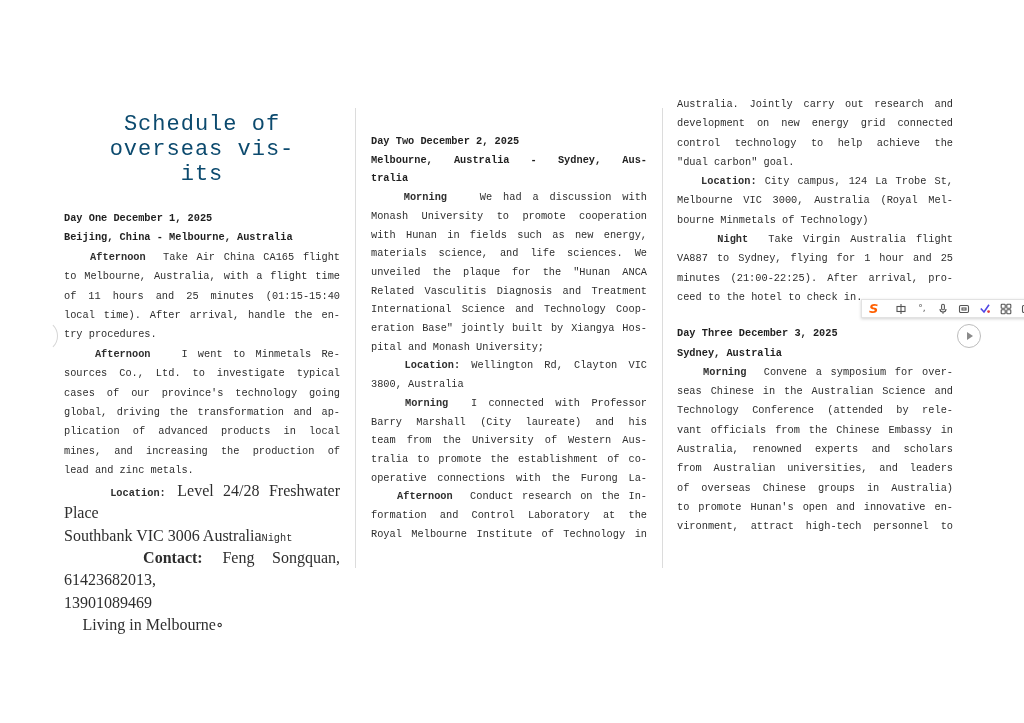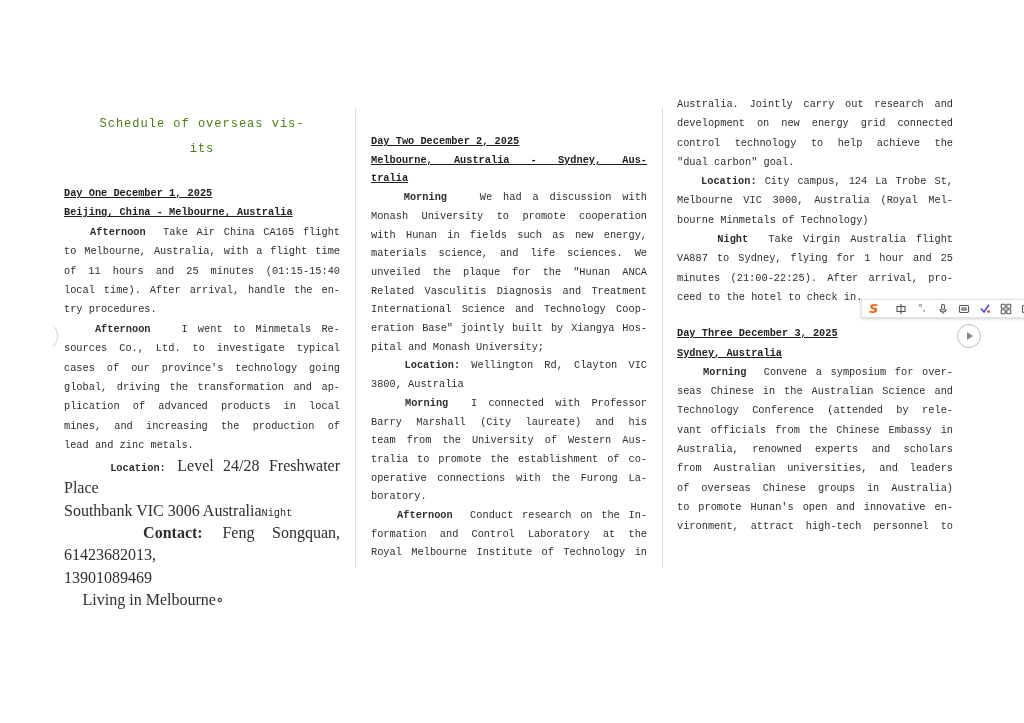--- a/index.html
+++ b/index.html
@@ -14,25 +14,25 @@
   .col-2{left:371px;top:132px;}
   .col-3{left:677px;top:95px;}
   .block{margin:0;}
   .line{
     font-size:10.3px;line-height:19.4px;white-space:pre-wrap;
     text-align:justify;text-align-last:justify;
   }
   .col-2 .line{line-height:18.7px;}
   .col-3 .line{line-height:19.3px;}
   .line.final{text-align:left;text-align-last:left;}
-  .heading .line{font-weight:700;color:#1f1f1f;text-decoration:underline;}
+  .heading .line{font-weight:700;color:#1f1f1f;}
   .title{margin-bottom:22px;}
   .title .line,.title .line.final{
-    font-size:12px;line-height:25px;letter-spacing:1px;
-    text-align:center;text-align-last:center;color:#4d7c0f;
+    font-size:22px;line-height:25px;letter-spacing:1px;
+    text-align:center;text-align-last:center;color:#0c4a6e;
   }
   .serif{font-family:"Liberation Serif","DejaVu Serif",serif;font-size:16px;}
   b{font-weight:700;}
   .divider{position:absolute;top:108px;height:460px;width:1px;background:#dcdcdc;}
   .divider-1{left:355px;}
   .divider-2{left:662px;}
   
   .ime-toolbar{
     position:absolute;left:861px;top:299px;height:19px;width:176px;
     background:#ffffff;border:1px solid #e2e2e2;
@@ -134,21 +134,20 @@
       <div class="block para">
         <div class="line">   <b>Location:</b> Wellington Rd, Clayton VIC</div>
         <div class="line final">3800, Australia</div>
       </div>
       <div class="block para">
         <div class="line">   <b>Morning</b>  I connected with Professor</div>
         <div class="line">Barry Marshall (City laureate) and his</div>
         <div class="line">team from the University of Western Aus-</div>
         <div class="line">tralia to promote the establishment of co-</div>
         <div class="line">operative connections with the Furong La-</div>
-        <div class="line final">boratory.</div>
       </div>
       <div class="block para">
         <div class="line">   <b>Afternoon</b>  Conduct research on the In-</div>
         <div class="line">formation and Control Laboratory at the</div>
         <div class="line">Royal Melbourne Institute of Technology in</div>
       </div>
     </div>
   <div class="divider divider-2"></div>
   <div class="column col-3">
       <div class="block para">

